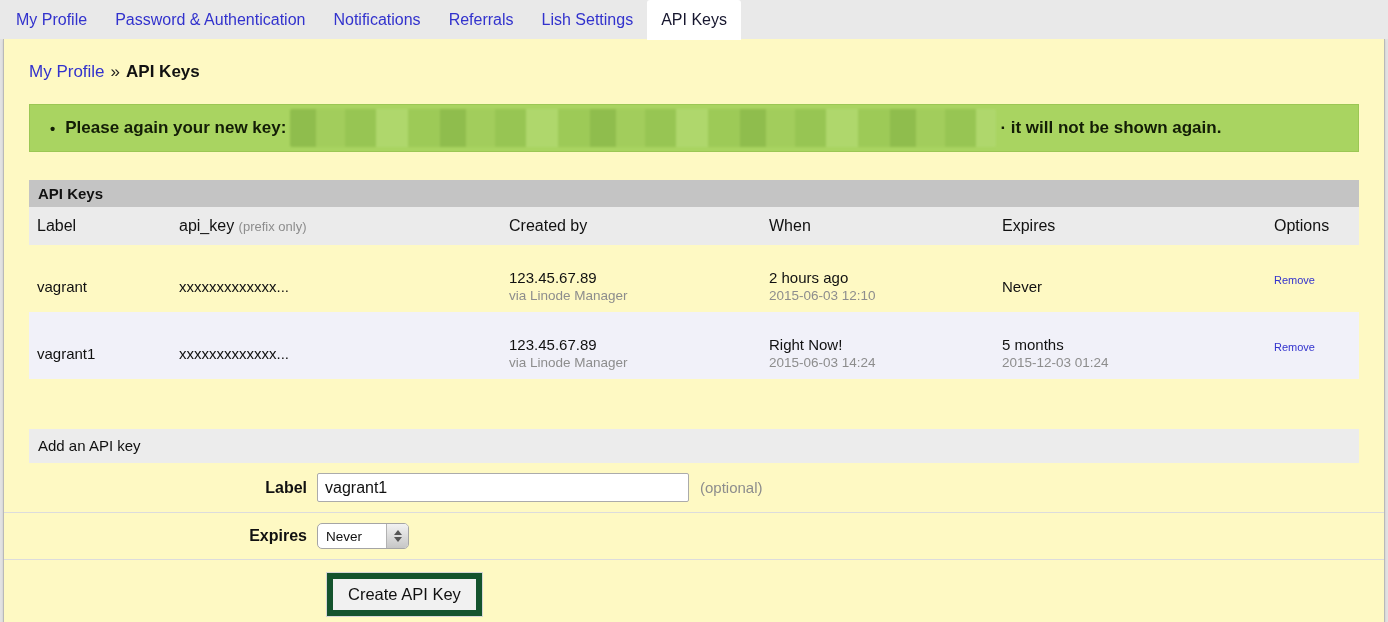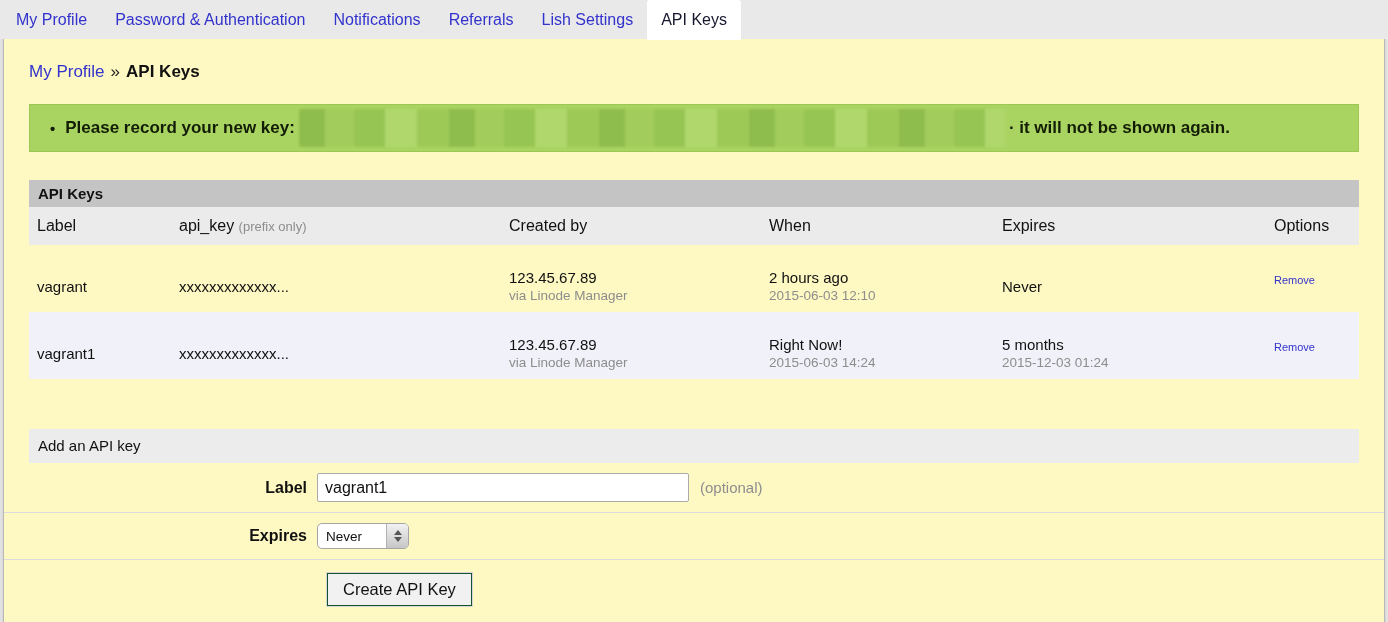--- a/index.html
+++ b/index.html
@@ -166,21 +166,21 @@
   }
   .arrow-up, .arrow-down { width:0; height:0; border-left:4px solid transparent; border-right:4px solid transparent; }
   .arrow-up   { border-bottom:5px solid #555; }
   .arrow-down { border-top:5px solid #555; }
   .btn {
     margin-left:323px;
     font-family:"Liberation Sans", sans-serif;
     font-size:16.5px;
     color:#111;
     background:#f1f1f1;
-    border:1px solid #14532d;
+    border:6px solid #14532d;
     outline:1px solid #d6d6d6;
     padding:6px 15px;
     cursor:pointer;
   }
 </style>
 </head>
 <body>
 
 <div class="tabbar">
   <div class="tab">My Profile</div>
@@ -193,21 +193,21 @@
 
 <div class="card">
   <div class="inner">
 
     <div class="breadcrumb">
       <a>My Profile</a><span class="crumb-sep">»</span><span class="crumb-current">API Keys</span>
     </div>
 
     <div class="alert">
       <span class="bullet">•</span>
-      <span>Please record your new key:</span>
+      <span>Please again your new key:</span>
       <span class="redacted"></span>
       <span>· it will not be shown again.</span>
     </div>
 
     <div class="tablewrap">
       <div class="table-titlebar">API Keys</div>
 
       <div class="trow thead">
         <div>Label</div>
         <div>

